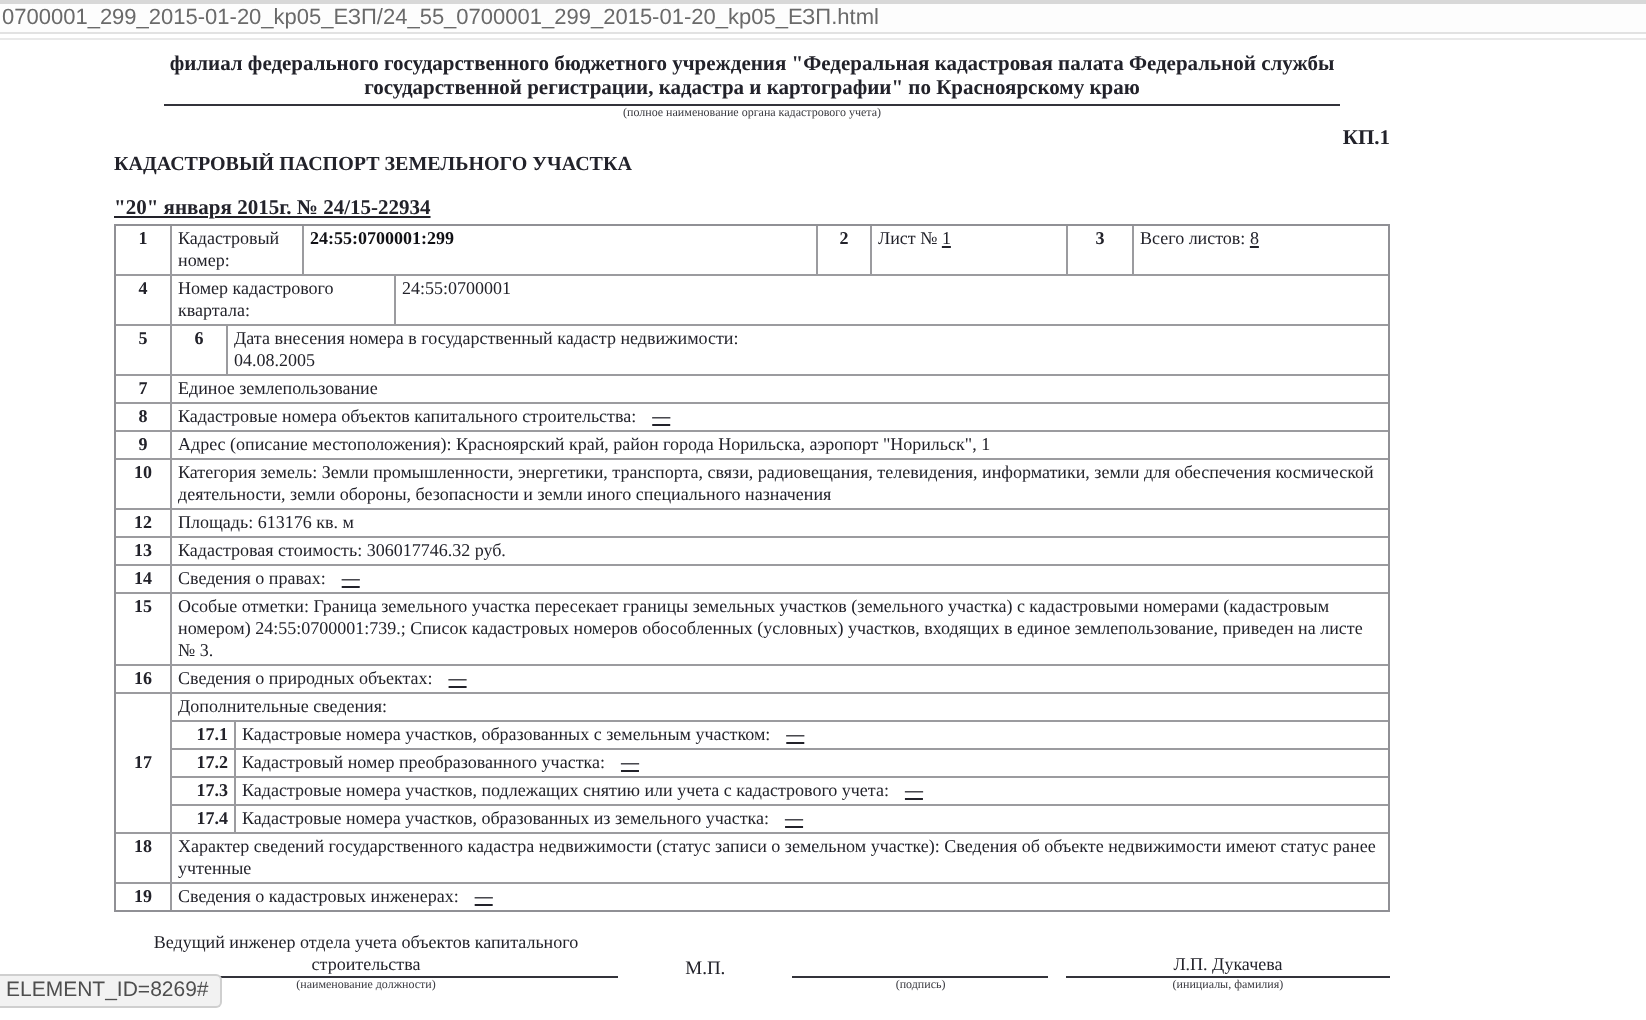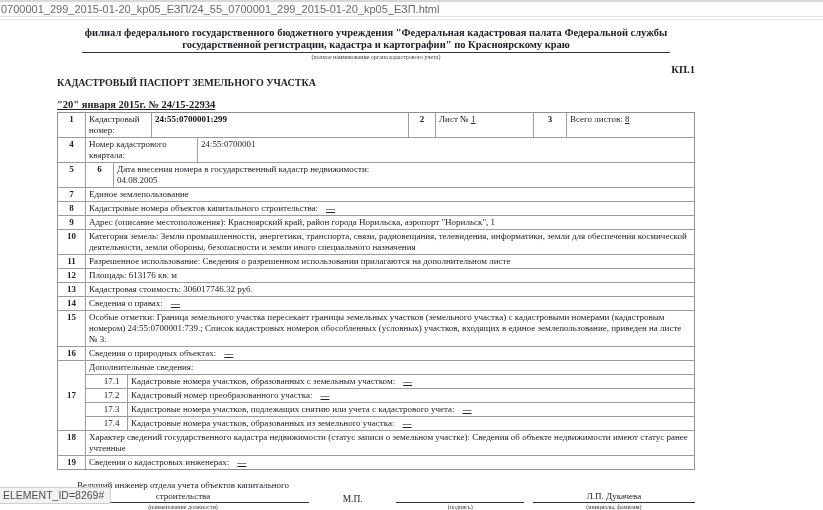--- a/index.html
+++ b/index.html
@@ -59,21 +59,21 @@
   .w-num3   { width: 33px; flex: 0 0 33px; text-align: center; font-weight: bold; }
   .w-total  { width: 127px; flex: 0 0 127px; }
   .w-label4 { width: 112px; flex: 0 0 112px; }
   .w-num6   { width: 28px; flex: 0 0 28px; text-align: center; font-weight: bold; }
   .w-date   { width: 265px; flex: 0 0 265px; }
 
   .r17num { display: flex; align-items: center; justify-content: center; }
   .r17body { flex: 1 1 auto; min-width: 0; }
   .r17header { padding: 1px 3px; }
   .subrow { display: flex; border-top: 1px solid #9b9b9f; }
-  .subnum { width: 32px; flex: 0 0 32px; font-weight: normal; border-right: 1px solid #9b9b9f; padding: 1px 3px; text-align: center; margin-left: 10px; }
+  .subnum { width: 32px; flex: 0 0 32px; font-weight: bold; border-right: 1px solid #9b9b9f; padding: 1px 3px; text-align: right; }
 
   
   .sig-row { display: flex; justify-content: space-between; margin-top: 10px; width: 638px; align-items: flex-end; }
   .sig-col { display: flex; flex-direction: column; justify-content: flex-end; }
   .sig-line { border-bottom: 1px solid #33333a; text-align: center; font-size: 9px; line-height: 10.5px; padding-bottom: 1px; }
   .sig-caption { text-align: center; font-size: 6px; color: #3a3a40; line-height: 8px; }
   .col-position { width: 252px; }
   .col-mp { width: 70px; text-align: center; font-size: 9.5px; padding-bottom: 7px; }
   .col-sign { width: 128px; }
   .col-name { width: 162px; }
@@ -135,24 +135,20 @@
     <div class="trow">
       <div class="numcell">9</div>
       <div class="cell flexcell">Адрес (описание местоположения): Красноярский край, район города Норильска, аэропорт "Норильск", 1</div>
     </div>
 
     <div class="trow">
       <div class="numcell">10</div>
       <div class="cell flexcell">Категория земель: Земли промышленности, энергетики, транспорта, связи, радиовещания, телевидения, информатики, земли для обеспечения космической деятельности, земли обороны, безопасности и земли иного специального назначения</div>
     </div>
 
-    <div class="trow">
-      <div class="numcell">11</div>
-      <div class="cell flexcell">Разрешенное использование: Сведения о разрешенном использовании прилагаются на дополнительном листе</div>
-    </div>
 
     <div class="trow">
       <div class="numcell">12</div>
       <div class="cell flexcell">Площадь: 613176 кв. м</div>
     </div>
 
     <div class="trow">
       <div class="numcell">13</div>
       <div class="cell flexcell">Кадастровая стоимость: 306017746.32 руб.</div>
     </div>

